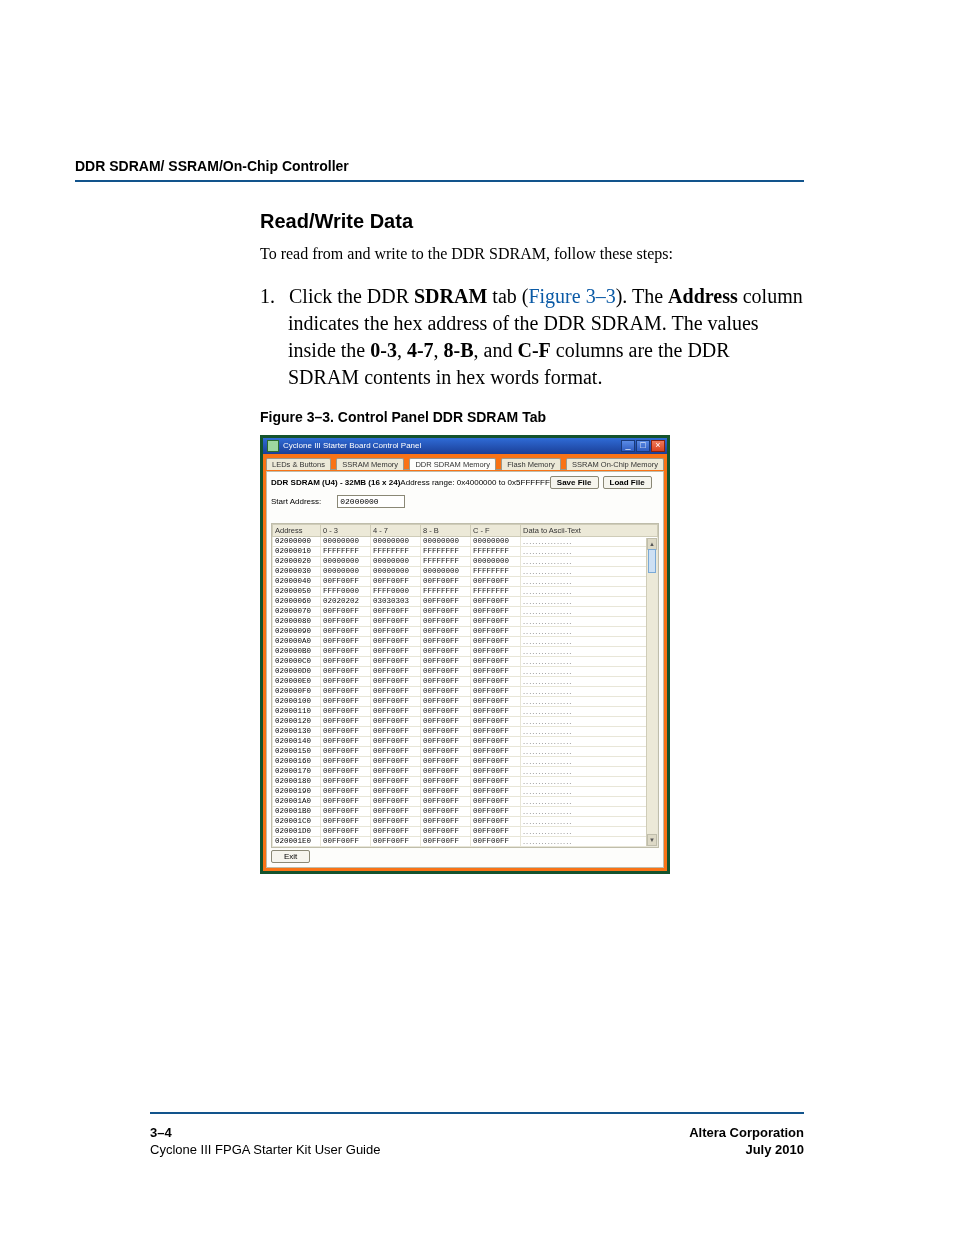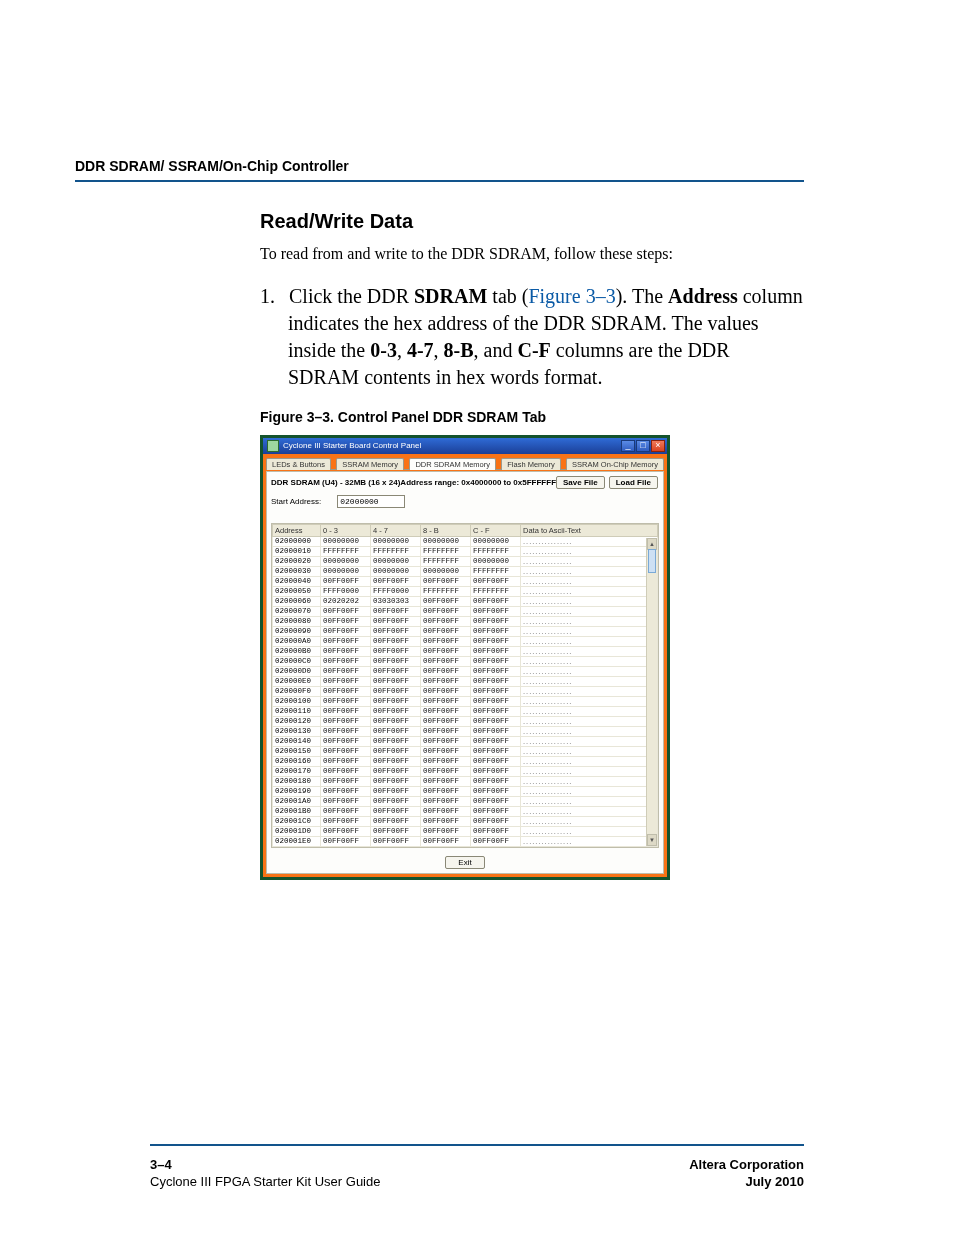--- a/index.html
+++ b/index.html
@@ -113,21 +113,21 @@
     padding: 4px 4px 6px 4px;
   }
   .info-row {
     display: flex; align-items: center;
     justify-content: flex-start;
     margin-bottom: 6px;
     font-size: 8px;
     font-weight: bold;
     color: #000;
   }
-  .info-row .range { font-weight: bold; }
+  .info-row .range { font-weight: normal; }
   .btn {
     font-size: 8px;
     border: 1px solid #8a8876;
     background: #f6f5ee;
     padding: 1px 6px;
     border-radius: 2px;
     color: #000;
   }
   .btn-row { display: flex; gap: 4px; }
   .start-row {
@@ -177,29 +177,29 @@
   table.hex td.addr { color: #000; }
   table.hex td.ascii { color: #666; font-family: Tahoma, Arial, sans-serif; letter-spacing: 1px; }
   .scroll { position: absolute; top: 14px; right: 1px; width: 10px; bottom: 1px;
             background: #ece9d8; border-left: 1px solid #cfccb8; }
   .scroll .sb-arrow { height: 10px; background: #ddd9c6; border: 1px solid #bfbdab;
                       display:flex; align-items:center; justify-content:center; font-size:6px; color:#555; }
   .scroll .sb-arrow.bottom { position:absolute; bottom:0; left:0; right:0; }
   .scroll .thumb { position:absolute; top:11px; left:1px; right:1px; height:22px;
                    background:#cde0f4; border:1px solid #7aa9d6; }
 
-  .exit-row { text-align: center; margin-top: 10px; }
+  .exit-row { text-align: left; margin-top: 4px; }
   .exit-row .btn { padding: 1px 12px; }
 
   .after-fig { margin-top: 30px; }
 
   
   .footer {
     position: absolute;
-    left: 150px; right: 150px; bottom: 44px;
+    left: 150px; right: 150px; bottom: 76px;
     border-top: 2px solid #12548c;
     padding-top: 10px;
     display: flex; justify-content: space-between;
     font-family: Arial, Helvetica, sans-serif;
     font-size: 13px;
   }
   .footer .left, .footer .right { line-height: 1.35; }
   .footer .right { text-align: right; }
   .footer .bold { font-weight: bold; }
 </style>

